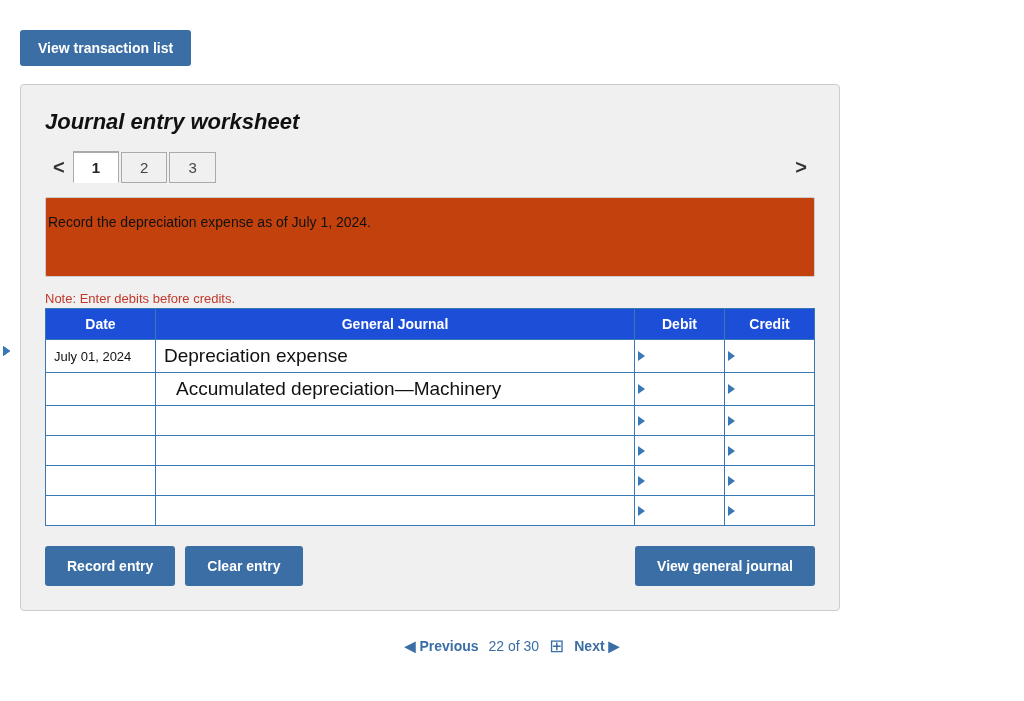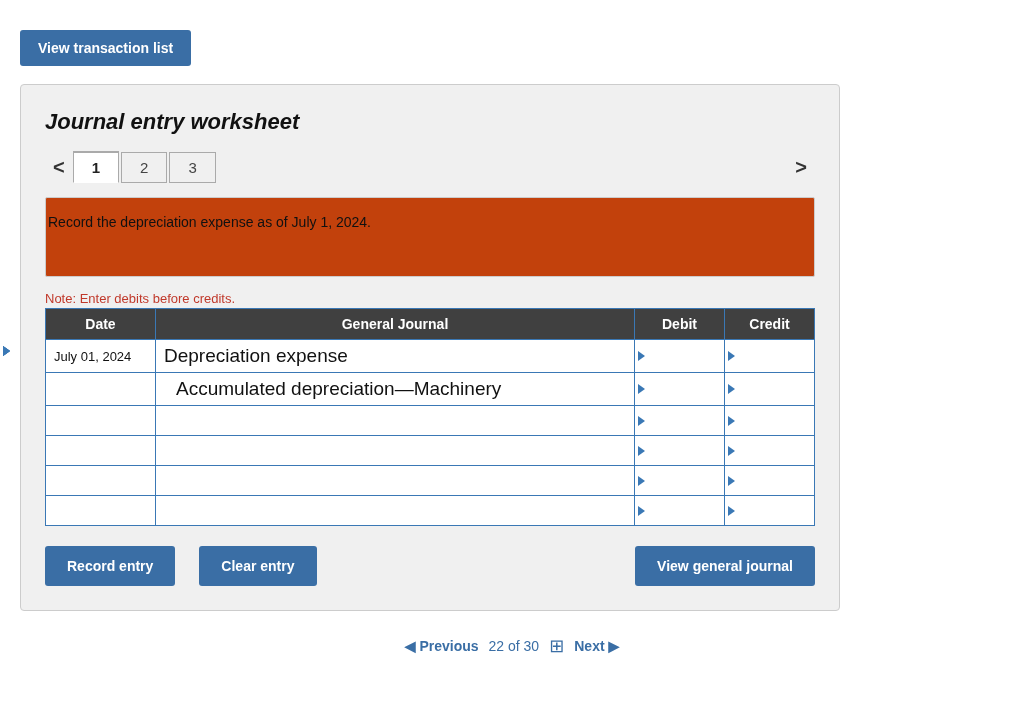--- a/index.html
+++ b/index.html
@@ -87,21 +87,21 @@
       color: #c0392b;
       font-size: 13px;
       margin-bottom: 2px;
     }
     .journal-table {
       width: 100%;
       border-collapse: collapse;
       margin-bottom: 20px;
     }
     .journal-table th {
-      background: #404040;
+      background: #1d4ed8;
       color: #fff;
       border: 1px solid #3a78b5;
       padding: 7px 10px;
       text-align: center;
       font-weight: bold;
       font-size: 14px;
     }
     .journal-table th.date-col { width: 110px; }
     .journal-table th.journal-col { }
     .journal-table th.debit-col { width: 90px; }
@@ -133,21 +133,21 @@
       border-top: 5px solid transparent;
       border-bottom: 5px solid transparent;
       border-left: 7px solid #3a78b5;
       position: absolute;
       left: 3px;
       top: 50%;
       transform: translateY(-50%);
     }
     .buttons-row {
       display: flex;
-      gap: 24px;
+      gap: 10px;
       align-items: center;
       justify-content: space-between;
     }
     .btn-primary {
       background: #3a6ea5;
       color: #fff;
       border: none;
       padding: 12px 22px;
       font-size: 14px;
       font-weight: bold;

